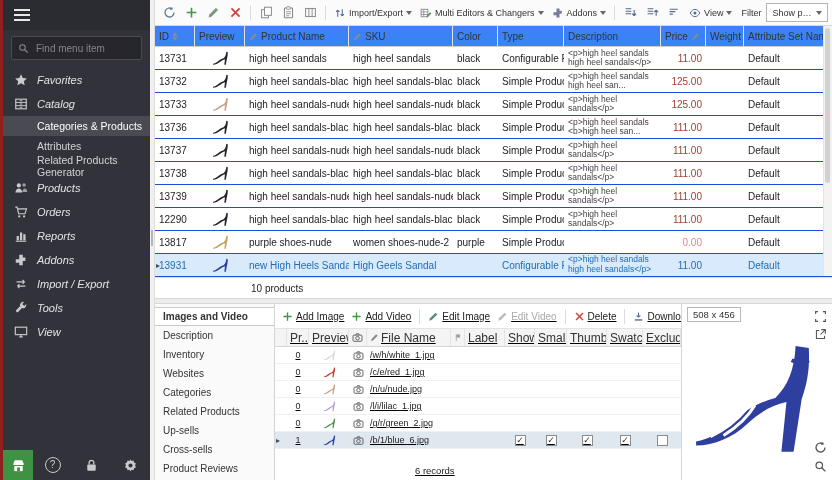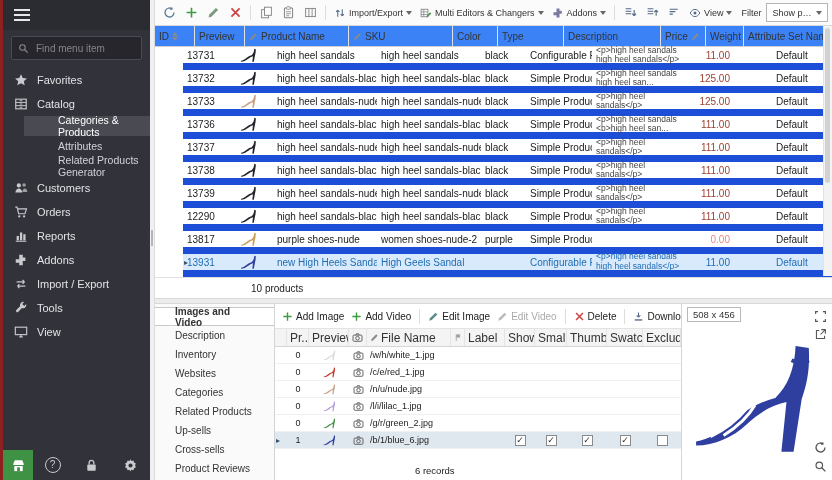--- a/index.html
+++ b/index.html
@@ -10,23 +10,23 @@
 
   
   .sidebar{width:150px;flex:none;background:#32323a;display:flex;flex-direction:column;color:#dcdcde;border-left:3px solid #8f2020;box-sizing:border-box;}
   .sb-top{height:30px;display:flex;align-items:center;padding:0 11px;flex:none;background:#2b2b32;}
   .burger{display:flex;flex-direction:column;gap:3px;}
   .burger i{display:block;width:16px;height:2px;background:#e8e8ea;}
   .sb-search{margin:6px 8px 8px;height:22px;background:#26262c;border:1px solid #4a4a50;border-radius:2px;display:flex;align-items:center;gap:5px;padding:0 6px;flex:none;}
   .sb-search svg{width:11px;height:11px;color:#8a8a90;flex:none;}
   .sb-search input{flex:1;min-width:0;background:transparent;border:none;outline:none;color:#c5c5ca;font-size:10px;font-family:inherit;}
   .sb-search input::placeholder{color:#84848a;}
-  .sb-item{display:flex;align-items:center;gap:9px;height:24px;padding:0 11px;font-size:11px;color:#e2e2e6;cursor:pointer;flex:none;}
+  .sb-item{display:flex;align-items:center;gap:9px;height:24px;padding:0 11px;font-size:11px;color:#e2e2e6;cursor:pointer;flex:none;font-style:italic;}
   .sb-item svg{width:14px;height:14px;color:#c9c9ce;flex:none;}
-  .sb-child{display:flex;align-items:center;height:20px;padding-left:34px;font-size:10.5px;color:#d2d2d8;cursor:pointer;flex:none;margin-left:21px;}
+  .sb-child{display:flex;align-items:center;height:20px;padding-left:34px;font-size:10.5px;color:#d2d2d8;cursor:pointer;flex:none;}
   .sb-child.sel{background:#4a4a52;color:#fff;}
   .sb-bottom{margin-top:auto;height:30px;display:flex;align-items:center;flex:none;}
   .sb-tool{background:none;border:none;flex:1;display:flex;align-items:center;justify-content:center;height:30px;color:#c9c9ce;padding:0;}
   .sb-tool svg{width:15px;height:15px;}
   .sb-store{flex:none;width:30px;height:30px;background:#3f9143;color:#fff;}
   .qmark{width:14px;height:14px;border:1.4px solid #c9c9ce;border-radius:50%;font-size:10px;line-height:13px;text-align:center;color:#c9c9ce;}
 
   
   .v-split{width:5px;flex:none;background:#f0f0f0;border-right:1px solid #dcdcdc;position:relative;cursor:col-resize;box-sizing:border-box;}
   .v-split .grip{position:absolute;left:1px;top:230px;width:2px;height:16px;background:#b5b5b5;}
@@ -48,45 +48,45 @@
   
   .pgrid{position:relative;flex:none;
     --pcols:40px 50px 104px 104px 45px 66px 97px 45px 38px 1fr;}
   .phead{display:grid;grid-template-columns:var(--pcols);height:20px;background:#3b82f6;border-bottom:1px solid #cfcfcf;font-size:10px;color:#333;}
   .phead .hc{display:flex;align-items:center;gap:3px;padding:0 4px;border-right:1px solid #e2e2e2;overflow:hidden;white-space:nowrap;}
   .pen{width:9px;height:9px;color:#8a8a8a;flex:none;}
   .sorts{display:inline-flex;flex-direction:column;gap:1px;}
   .tri-u{width:0;height:0;border-left:3px solid transparent;border-right:3px solid transparent;border-bottom:4px solid #8a8a8a;}
   .tri-d{width:0;height:0;border-left:3px solid transparent;border-right:3px solid transparent;border-top:4px solid #8a8a8a;}
   .prows{height:230px;border-bottom:1px solid #e0e0e0;}
-  .r{display:grid;grid-template-columns:var(--pcols);height:23px;border-bottom:7px solid #1d4ed8;font-size:10px;color:#222;align-items:center;position:relative;box-sizing:border-box;margin-left:28px;}
+  .r{display:grid;grid-template-columns:var(--pcols);height:23px;border-bottom:1px solid #1d4ed8;font-size:10px;color:#222;align-items:center;position:relative;box-sizing:border-box;}
   .r .c{padding:0 4px;overflow:hidden;white-space:nowrap;}
   .c.prev{display:flex;justify-content:center;}
   .c.desc{font-size:8.5px;line-height:9.5px;white-space:normal;max-height:20px;color:#444;}
   .c.price{text-align:right;color:#9c4130;}
   .c.price.zero{color:#e98585;}
   .r.sel{background:#d8eafb;}
   .r.sel .c,.r.sel .c.desc,.r.sel .c.price{color:#1f6cb5;}
   .rowmark{position:absolute;left:1px;top:50%;transform:translateY(-50%);font-size:8px;color:#33506b;}
   .shoe{width:17px;height:17px;}
   .shoe-black{color:#23232b;} .shoe-nude{color:#c8a186;} .shoe-gold{color:#c9a05c;} .shoe-blue{color:#2e3f9f;}
   .shoe-white{color:#d9d9d9;} .shoe-red{color:#c0392b;} .shoe-lilac{color:#b39ddb;} .shoe-green{color:#4a8f4a;}
   .vsb{position:absolute;right:0;top:0;width:8px;height:250px;background:#f3f3f3;border-left:1px solid #e3e3e3;}
   .vsb::after{content:"";position:absolute;top:2px;left:1px;width:5px;height:62%;background:#d2d2d2;border-radius:3px;}
   .pfoot{height:20px;flex:none;display:flex;align-items:center;padding-left:96px;font-size:10px;color:#222;}
 
   .h-split{height:4px;flex:none;background:#ececec;border-top:1px solid #d8d8d8;border-bottom:1px solid #d8d8d8;cursor:row-resize;}
 
   
   .bottom{flex:1;min-height:0;display:flex;}
   .tabs{width:120px;flex:none;border-right:1px solid #d5d5d5;background:#fafafa;padding-top:3px;box-sizing:border-box;}
-  .tab{height:19px;display:flex;align-items:center;padding:0 20px;font-size:10px;color:#333;cursor:pointer;box-sizing:border-box;}
+  .tab{height:19px;display:flex;align-items:center;padding:0 8px;font-size:10px;color:#333;cursor:pointer;box-sizing:border-box;}
   .tab.sel{background:#fff;border-top:1px solid #c9c9c9;border-bottom:1px solid #c9c9c9;font-weight:bold;}
 
-  .imgpanel{flex:1;min-width:0;display:flex;flex-direction:column;
+  .imgpanel{flex:1;min-width:0;display:flex;flex-direction:column;text-decoration:underline;
     --icols:12px 22px 40px 18px 1fr 14px 40px 30px 32px 40px 36px 38px;}
   .itb{height:24px;flex:none;display:flex;align-items:center;gap:3px;padding:0 5px;font-size:10px;color:#222;border-bottom:1px solid #e3e3e3;white-space:nowrap;overflow:hidden;}
   .itb .btn{display:flex;align-items:center;gap:3px;background:none;border:none;font:inherit;color:#222;padding:0 2px;flex:none;}
   .itb .btn svg{width:11px;height:11px;}
   .btn.dis{color:#aaa;}
   .ihead{display:grid;grid-template-columns:var(--icols);height:17px;background:#f4f4f4;border-bottom:1px solid #d5d5d5;font-size:12px;color:#333;}
   .ihead .hc{display:flex;align-items:center;gap:2px;padding:0 3px;border-right:1px solid #e4e4e4;overflow:hidden;white-space:nowrap;}
   .ir{display:grid;grid-template-columns:var(--icols);height:17px;border-bottom:1px solid #f0f0f0;font-size:9px;color:#222;align-items:center;position:relative;box-sizing:border-box;}
   .ir .c{padding:0 3px;overflow:hidden;white-space:nowrap;}
   .ir .ctr{display:flex;justify-content:center;padding:0;}
@@ -282,21 +282,21 @@
       <div class="sb-child">
         <span>Attributes</span>
       </div>
       <div class="sb-child">
         <span>Related Products Generator</span>
       </div>
       <div class="sb-item">
         <svg>
             <use href="#sym-people"></use>
           </svg>
-        <span>Customers</span>
+        <span>Products</span>
       </div>
       <div class="sb-item">
         <svg>
             <use href="#sym-cart"></use>
           </svg>
         <span>Orders</span>
       </div>
       <div class="sb-item">
         <svg>
             <use href="#sym-chart"></use>

